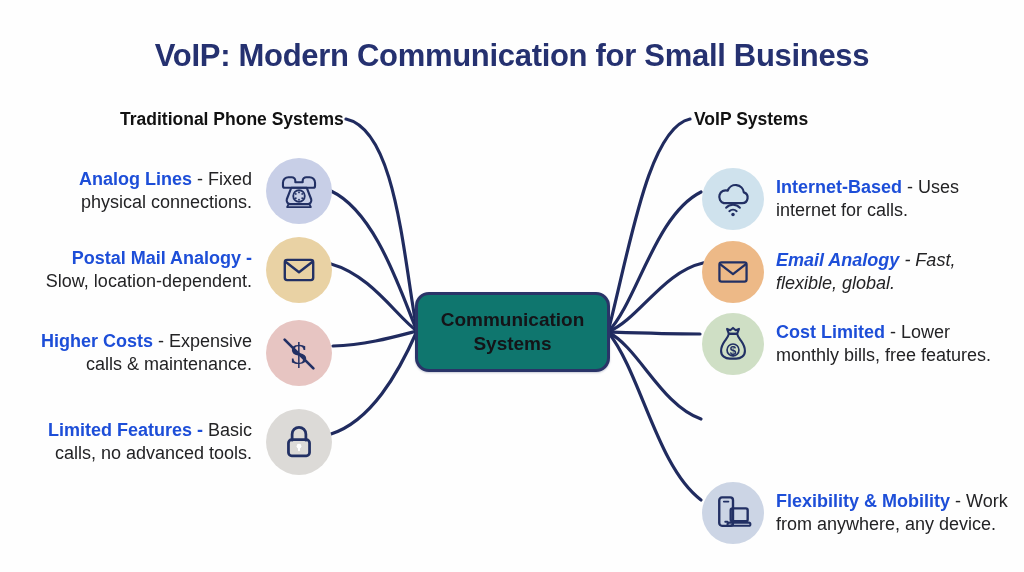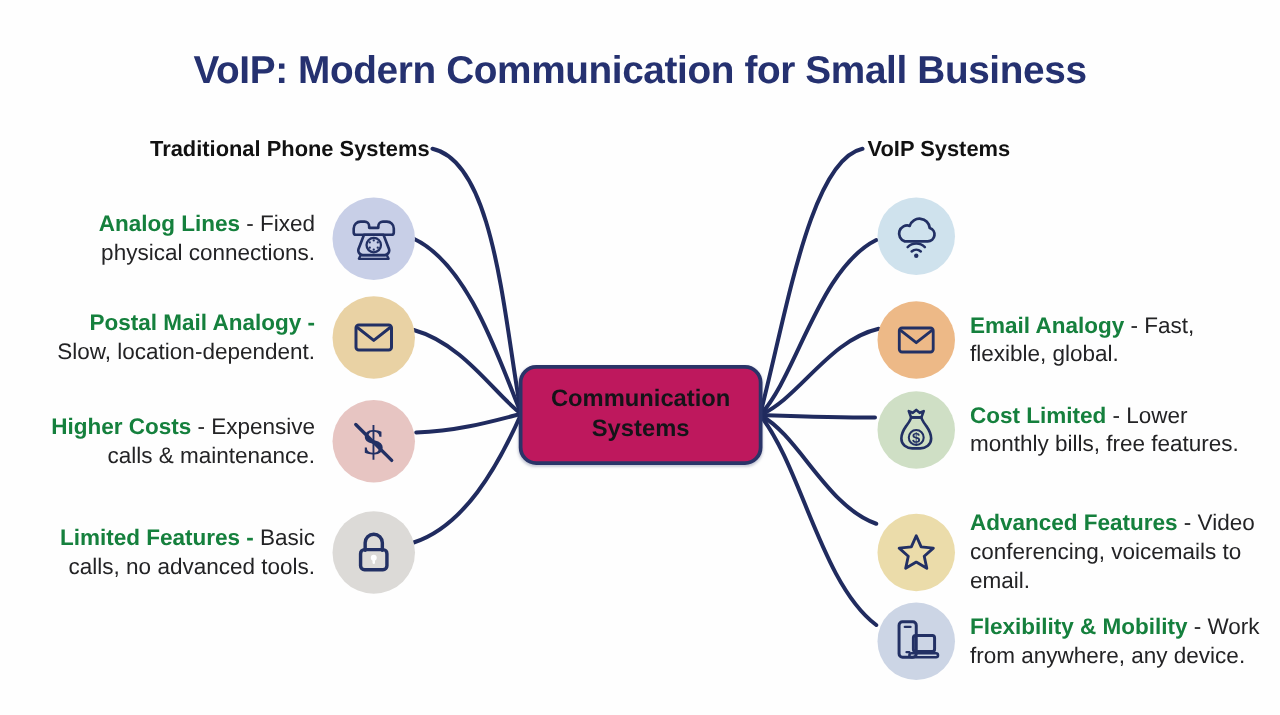--- a/index.html
+++ b/index.html
@@ -24,46 +24,46 @@
     position:absolute;display:flex;align-items:center;z-index:2;
   }
   .row-left{justify-content:flex-end;gap:14px;}
   .row-right{justify-content:flex-start;gap:12px;}
   .itext{
     font-size:18px;line-height:23px;color:#232325;
   }
   .row-left .itext{width:212px;text-align:right;}
   .row-right .itext{width:232px;text-align:left;}
   .row-right.wide .itext{width:250px;}
-  .itext b{color:#15803d;}
+  .itext b{color:#1d4ed8;}
   .circle{
     border-radius:50%;display:flex;align-items:center;justify-content:center;
     flex:0 0 auto;
   }
   .c66{width:66px;height:66px;}
   .c62{width:62px;height:62px;}
   .circle svg{display:block;}
   .ic{stroke:#223064;fill:none;stroke-linecap:round;stroke-linejoin:round;}
   .center-node{
     position:absolute;left:415px;top:292px;width:195px;height:80px;
-    background:#be185d;border:3.5px solid #2a3468;border-radius:14px;
+    background:#0f766e;border:3.5px solid #2a3468;border-radius:14px;
     box-sizing:border-box;display:flex;align-items:center;justify-content:center;
     z-index:3;box-shadow:0 1px 2px rgba(40,50,100,0.25);
   }
   .center-node .lbl{
     width:150px;text-align:center;font-size:19px;font-weight:bold;
     line-height:1.25;color:#141418;
   }
   
   #lrow0{top:150px;left:40px;width:292px;}
   #lrow1{top:229px;left:40px;width:292px;}
   #lrow2{top:312px;left:40px;width:292px;}
   #lrow3{top:401px;left:40px;width:292px;}
   #rrow0{top:158px;left:702px;width:320px;}
-  #rrow1{top:231px;left:702px;width:320px;}
+  #rrow1{top:231px;left:702px;width:320px;font-style:italic;}
   #rrow2{top:303px;left:702px;width:320px;}
   #rrow3{top:389px;left:702px;width:320px;}
   #rrow4{top:472px;left:702px;width:320px;}
 </style>
 </head>
 <body>
 
 <div class="stage">
 
   <svg class="connectors" width="1024" height="572" viewBox="0 0 1024 572">
@@ -147,20 +147,21 @@
 
   <div class="row row-right" id="rrow0">
     <div class="circle c62" style="background-color: rgb(207, 226, 237);">
       <svg width="44" height="44" viewBox="0 0 48 48">
         <path class="ic" d="M14 28.5 h20 a6 6 0 0 0 1.8 -11.7 a9 9 0 0 0 -17.5 -1.9 A6.8 6.8 0 0 0 14 28.5 Z" fill="rgba(255,255,255,0.55)" stroke-width="2.4"></path>
         <path class="ic" d="M16.5 33.5 a10.5 10.5 0 0 1 15 0" stroke-width="2.2"></path>
         <path class="ic" d="M20 37.3 a6 6 0 0 1 8 0" stroke-width="2.2"></path>
         <circle cx="24" cy="41" r="1.9" fill="#223064" stroke="none"></circle>
       </svg>
     </div>
+    <p class="itext"><b>Internet-Based</b><span> - Uses internet for calls.</span></p>
   </div>
 
   <div class="row row-right" id="rrow1">
     <div class="circle c62" style="background-color: rgb(237, 185, 135);">
       <svg width="42" height="42" viewBox="0 0 48 48">
         <rect class="ic" x="8.5" y="13" width="31" height="22" rx="2.5" fill="#f2cc9c" stroke-width="2.6"></rect>
         <path class="ic" d="M10 15.5 L24 26.5 L38 15.5" stroke-width="2.6"></path>
       </svg>
     </div>
     <p class="itext"><b>Email Analogy</b><span> - Fast, flexible, global.</span></p>
@@ -171,28 +172,20 @@
       <svg width="44" height="44" viewBox="0 0 48 48">
         <path class="ic" d="M19.5 13 L17.5 7.5 L21 9 L24 6.5 L27 9 L30.5 7.5 L28.5 13 Z" fill="#dfe8cf" stroke-width="2.3"></path>
         <path class="ic" d="M19.5 13 h9 c0.5 2.5 2.2 4.6 4.2 7.4 c2.9 4.1 4.3 7.6 4.3 11.1 c0 5.5 -4.6 8.5 -9.5 8.5 h-7 c-4.9 0 -9.5 -3 -9.5 -8.5 c0 -3.5 1.4 -7 4.3 -11.1 c2 -2.8 3.7 -4.9 4.2 -7.4 z" fill="#dfe8cf" stroke-width="2.3"></path>
         <circle class="ic" cx="24" cy="30.5" r="6.5" stroke-width="1.8"></circle>
         <text x="24" y="35.5" text-anchor="middle" font-family="Liberation Sans, sans-serif" font-size="13" font-weight="bold" fill="#223064">$</text>
       </svg>
     </div>
     <p class="itext"><b>Cost Limited</b><span> - Lower monthly bills, free features.</span></p>
   </div>
 
-  <div class="row row-right" id="rrow3">
-    <div class="circle c62" style="background-color: rgb(235, 220, 170);">
-      <svg width="46" height="46" viewBox="0 0 48 48">
-        <polygon class="ic" points="24,10 28.11,19.34 38.27,20.36 30.66,27.16 32.82,37.14 24,32 15.18,37.14 17.34,27.16 9.73,20.36 19.89,19.34" fill="#e2c87b" stroke-width="2.4"></polygon>
-      </svg>
-    </div>
-    <p class="itext"><b>Advanced Features</b><span> - Video conferencing, voicemails to email.</span></p>
-  </div>
 
   <div class="row row-right wide" id="rrow4">
     <div class="circle c62" style="background-color: rgb(204, 213, 229);">
       <svg width="44" height="44" viewBox="0 0 48 48">
         <rect class="ic" x="9" y="7" width="15" height="31" rx="3" fill="#fbfcff" stroke-width="2.6"></rect>
         <line class="ic" x1="14" y1="11.5" x2="19" y2="11.5" stroke-width="2"></line>
         <rect x="14.5" y="32.5" width="4.5" height="2" rx="1" fill="#223064" stroke="none"></rect>
         <rect class="ic" x="21.5" y="19" width="18.5" height="14" rx="2" fill="#fbfcff" stroke-width="2.6"></rect>
         <rect class="ic" x="18" y="34.5" width="25" height="3.5" rx="1.75" fill="#fbfcff" stroke-width="2.2"></rect>
       </svg>

